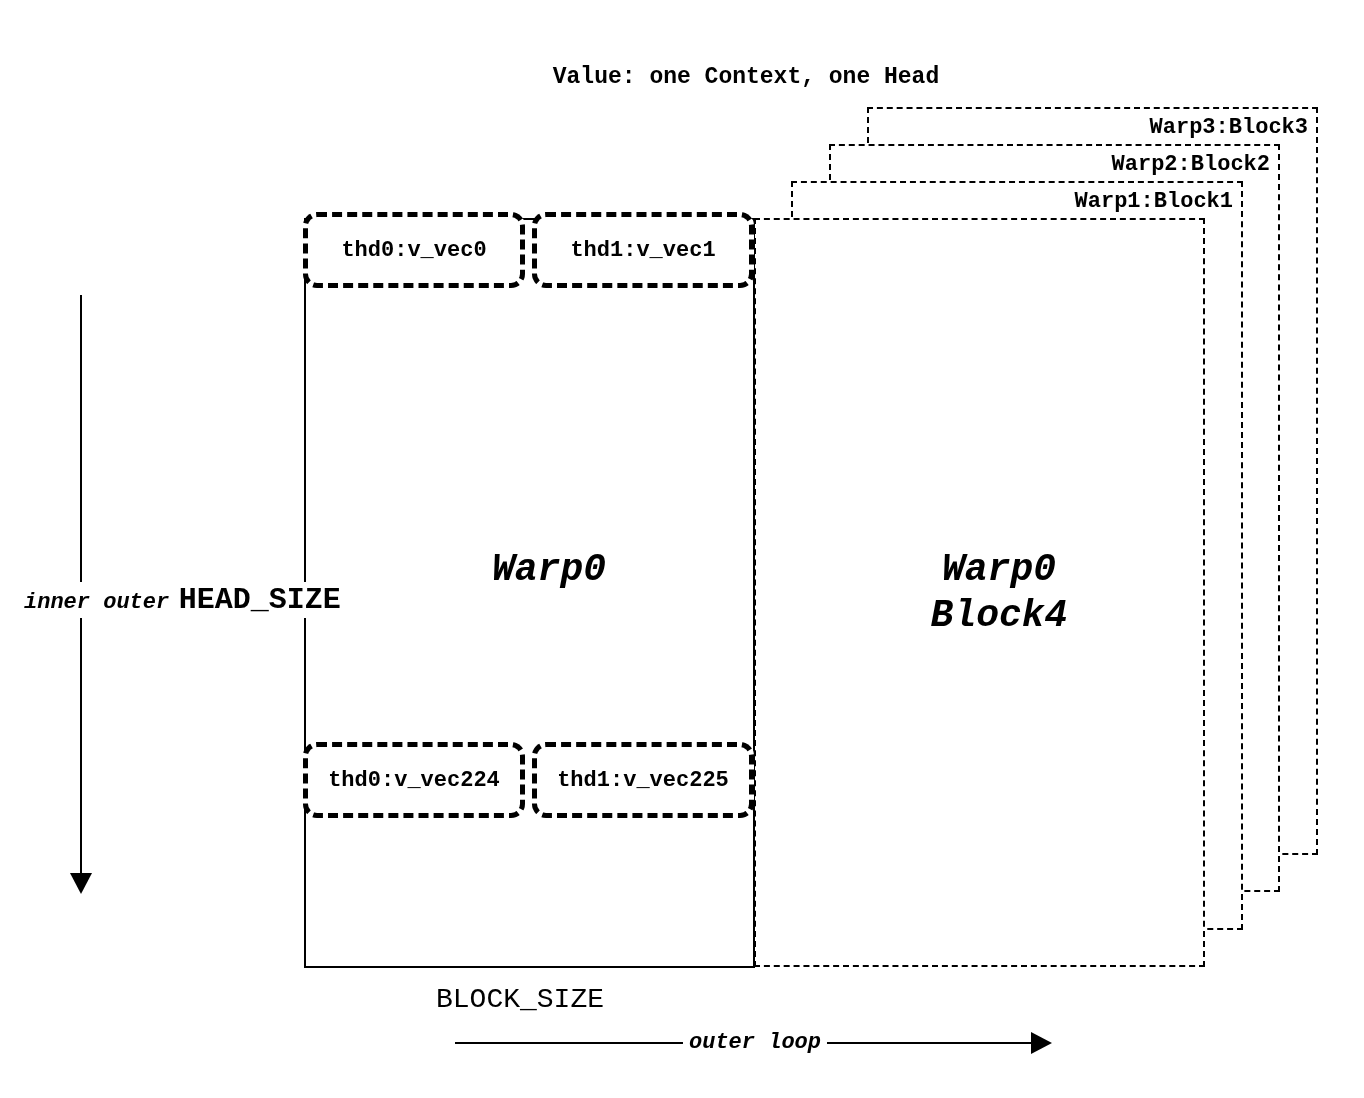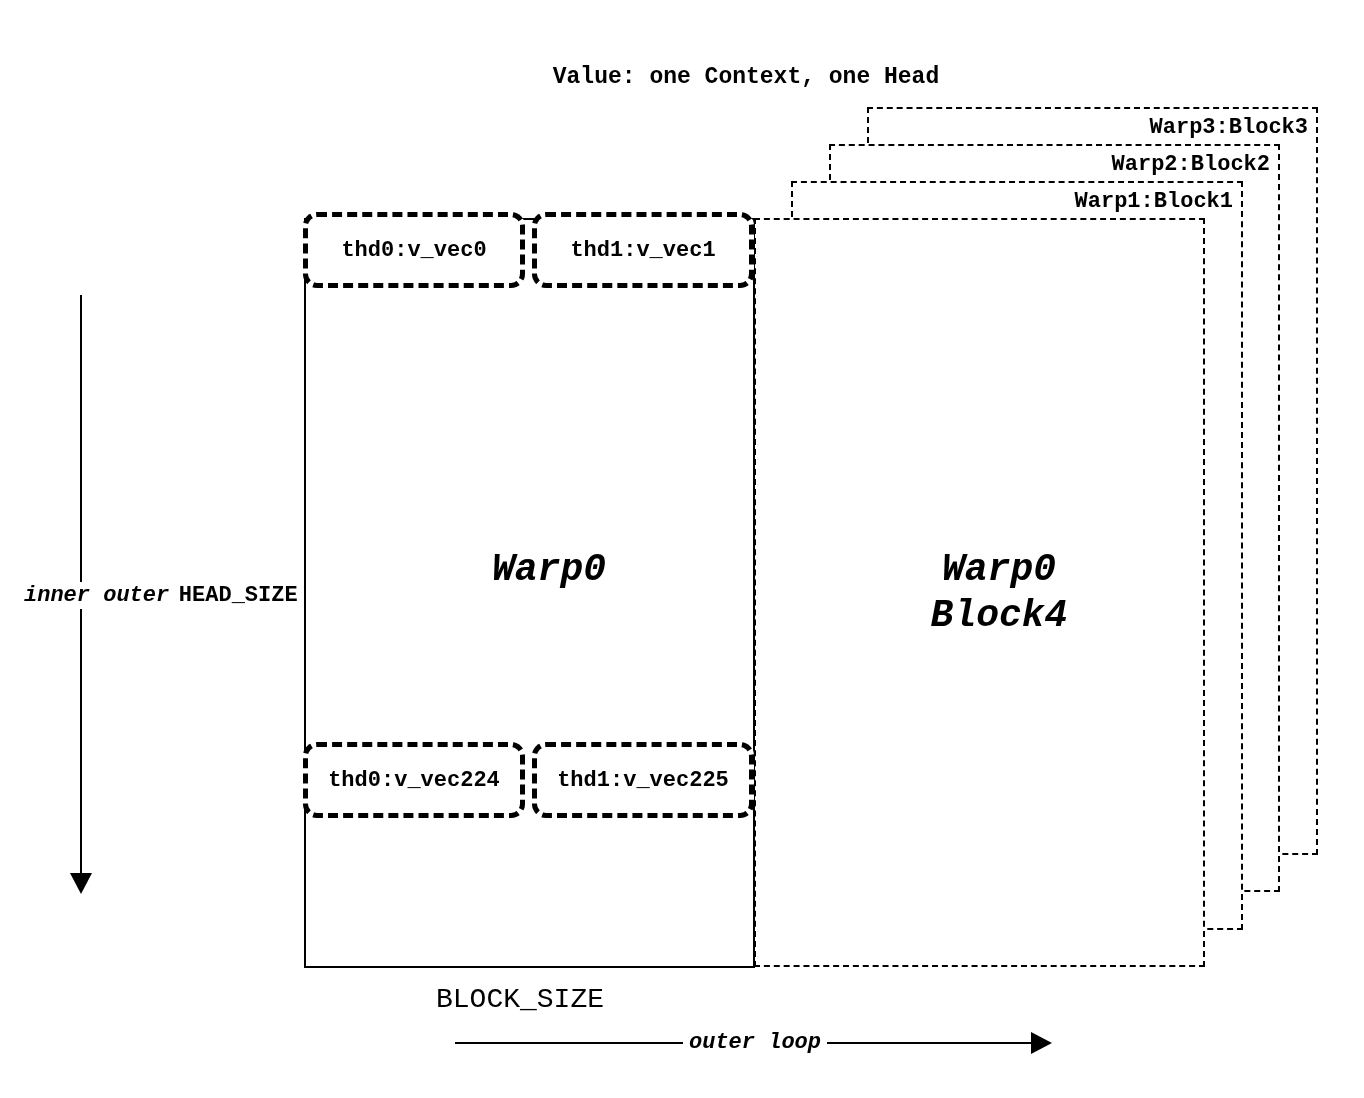--- a/index.html
+++ b/index.html
@@ -5,21 +5,21 @@
   html,body{margin:0;padding:0;background:#ffffff;}
   #canvas{
     position:relative;
     width:1364px;height:1098px;
     background:#ffffff;
     font-family:"Liberation Mono","DejaVu Sans Mono",monospace;
     color:#000;
     overflow:hidden;
   }
   .abs{position:absolute;}
-  .mono-b{font-weight:bold;font-size:22px;white-space:nowrap;}
+  .mono-b{font-weight:bold;font-size:30px;white-space:nowrap;}
   .mono-bi{font-weight:bold;font-style:italic;font-size:22px;white-space:nowrap;}
 
   
   .title{top:31px;left:746px;transform:translateX(-50%);font-size:23px;font-weight:bold;white-space:nowrap;margin-top:33px;}
 
   
   .stack{border:2px dashed #000;background:#fff;box-sizing:border-box;}
   .stack3{left:867px;top:107px;width:451px;height:748px;}
   .stack2{left:829px;top:144px;width:451px;height:748px;}
   .stack1{left:791px;top:181px;width:452px;height:749px;}

